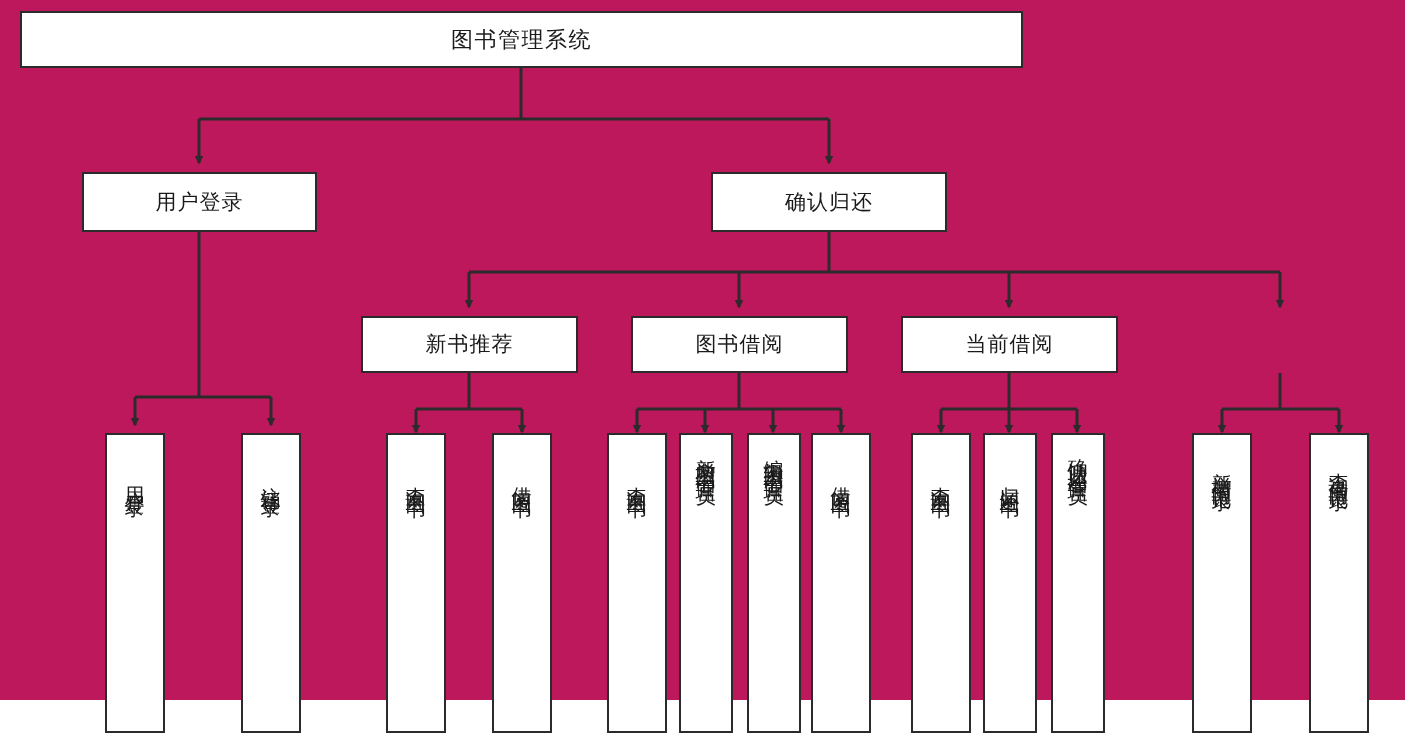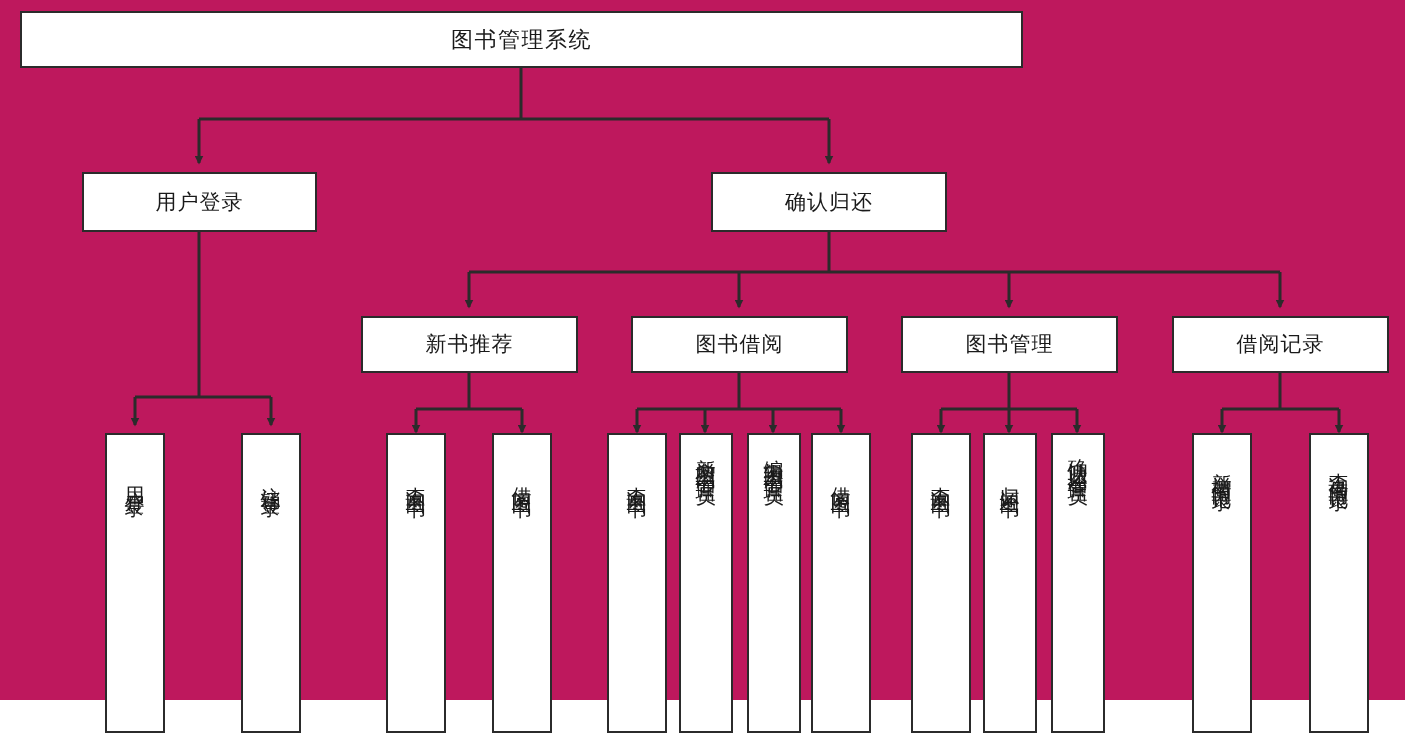--- a/index.html
+++ b/index.html
@@ -148,26 +148,23 @@
 
   <div class="node horizontal" style="left:361px; top:316px; width:217px; height:57px;">
     <span class="node-label">新书推荐</span>
   </div>
 
   <div class="node horizontal" style="left:631px; top:316px; width:217px; height:57px;">
     <span class="node-label">图书借阅</span>
   </div>
 
   <div class="node horizontal" style="left:901px; top:316px; width:217px; height:57px;">
-    <span class="node-label">图书管理</span>
-  </div>
-
-  <div class="node horizontal" style="left:1172px; top:316px; width:217px; height:57px;">
-    <span class="node-label">借阅记录</span>
-  </div>
+    <span class="node-label">当前借阅</span>
+  </div>
+
 
   <div class="node leaf" style="left:105px; top:433px; width:60px; height:300px;">
     <span class="node-label">用户登录</span>
   </div>
 
   <div class="node leaf" style="left:241px; top:433px; width:60px; height:300px;">
     <span class="node-label">注销登录</span>
   </div>
 
   <div class="node leaf" style="left:386px; top:433px; width:60px; height:300px;">

